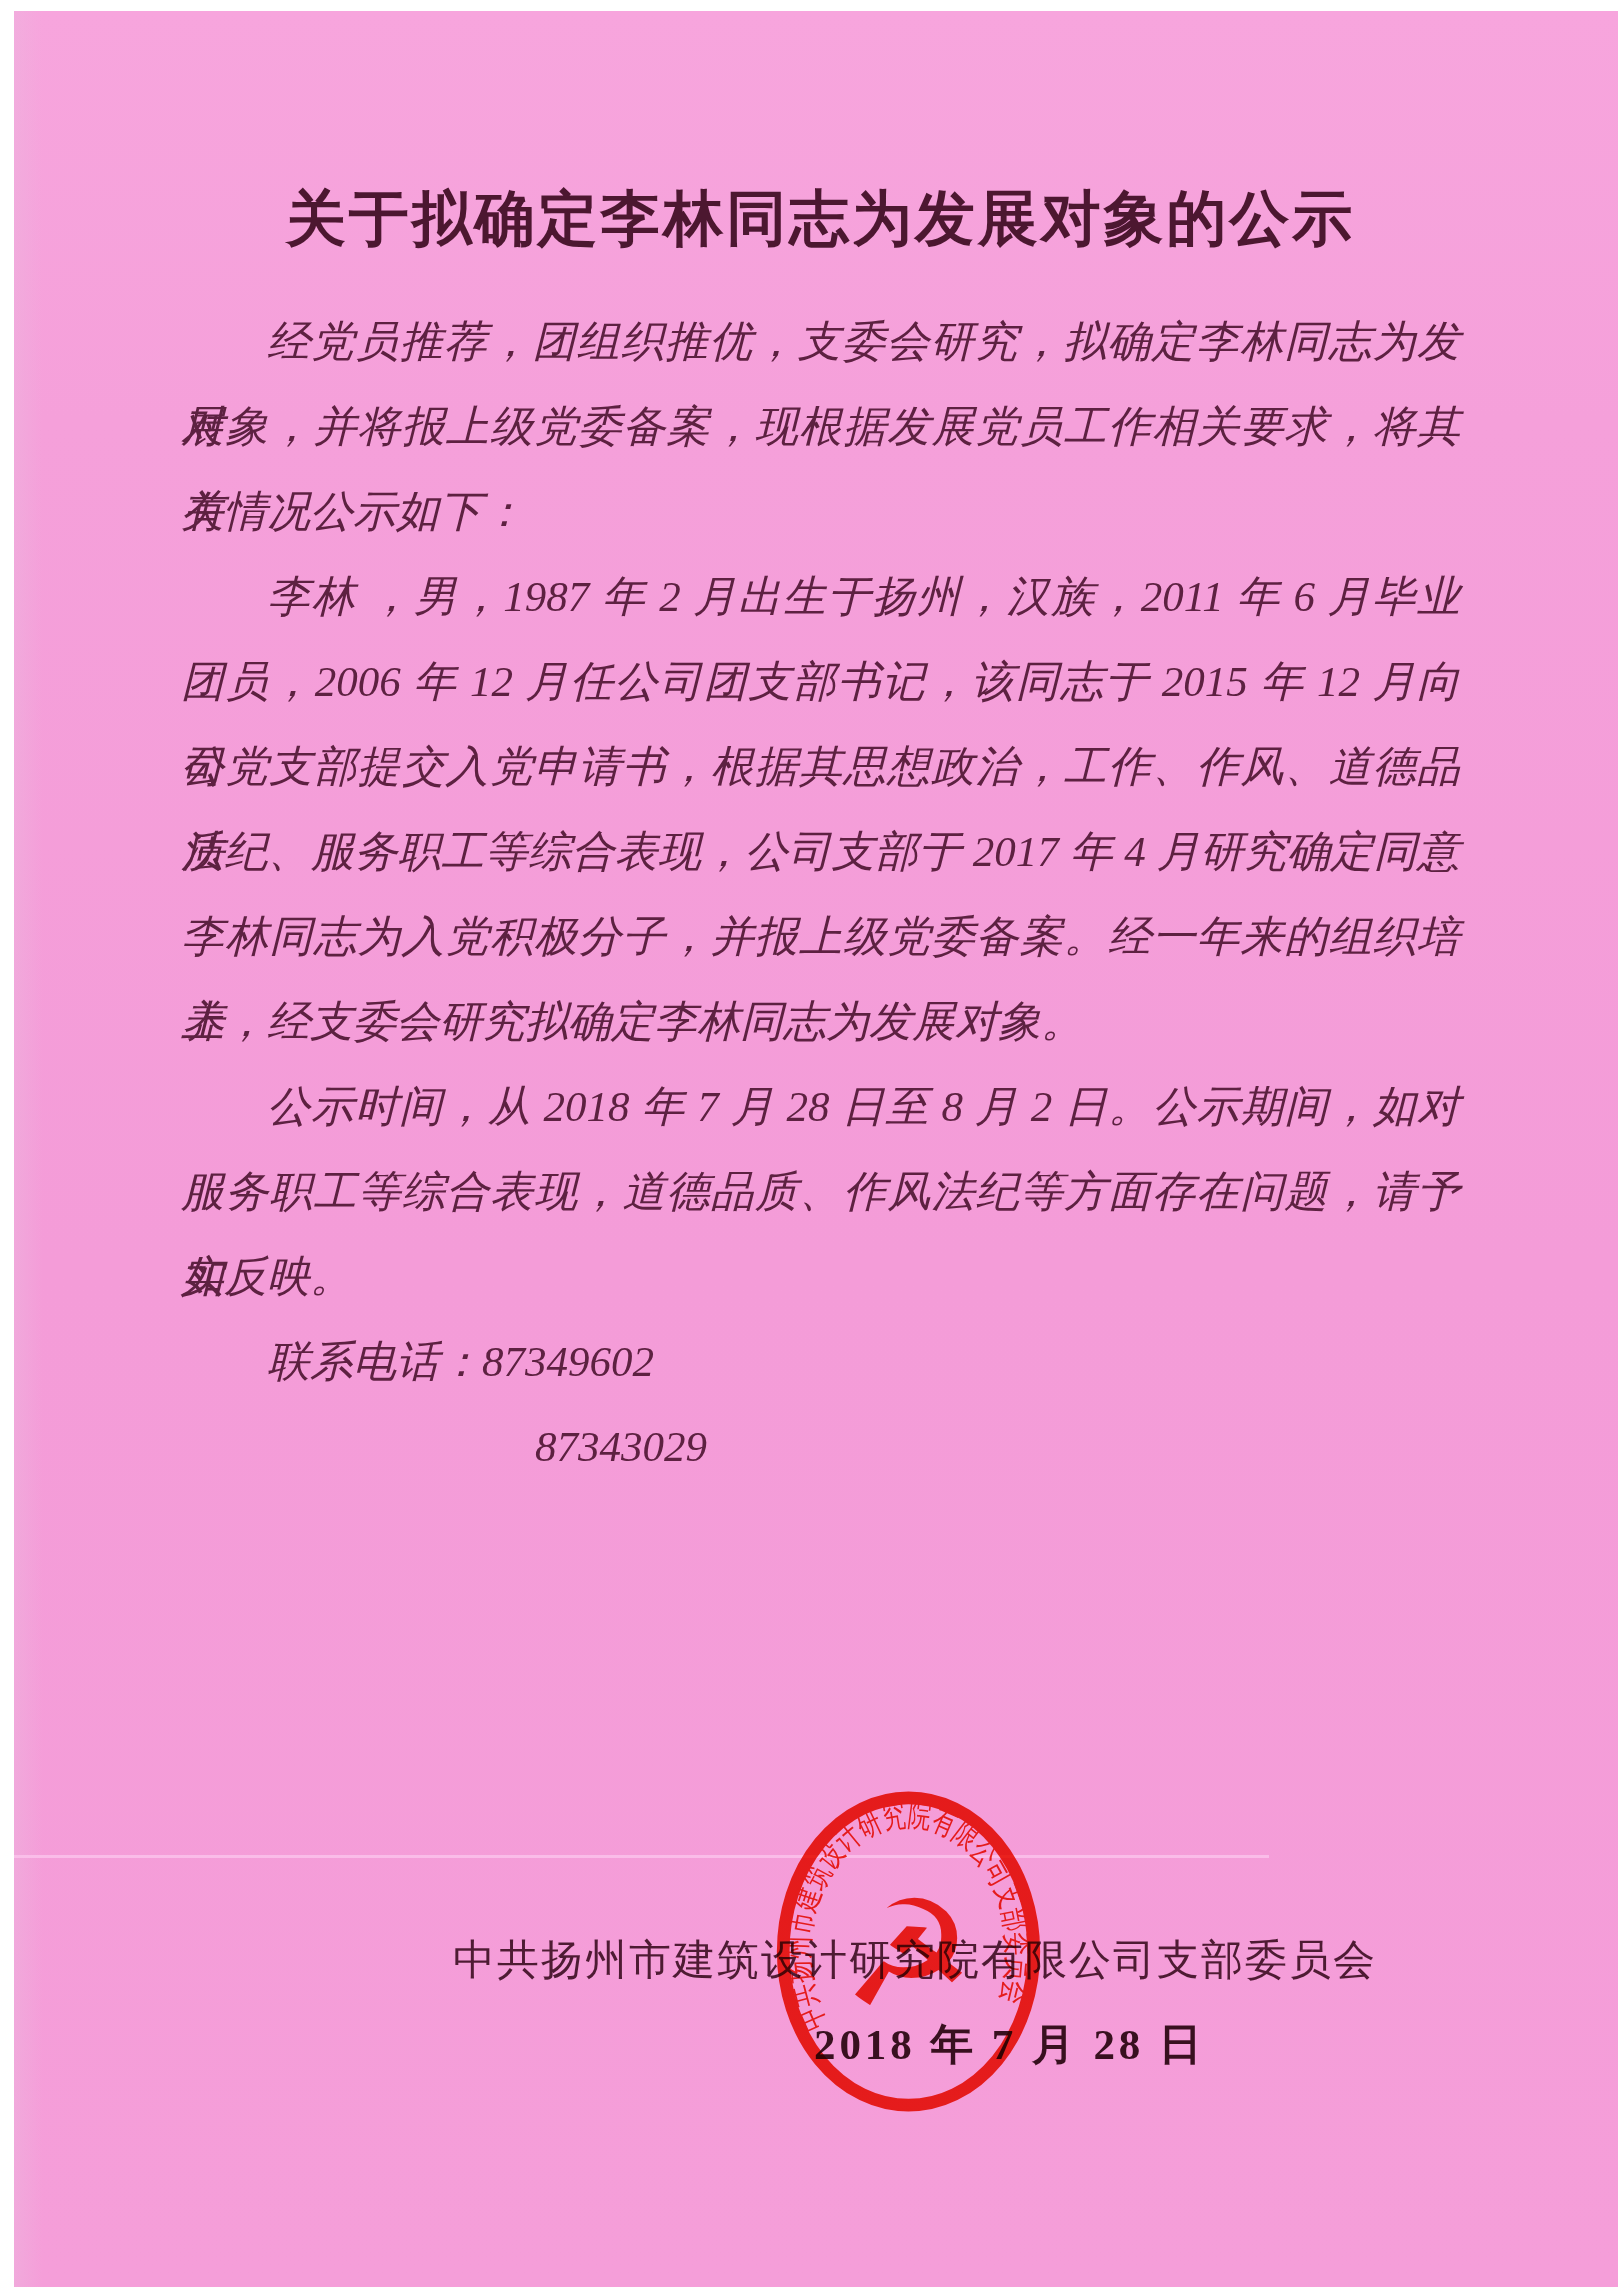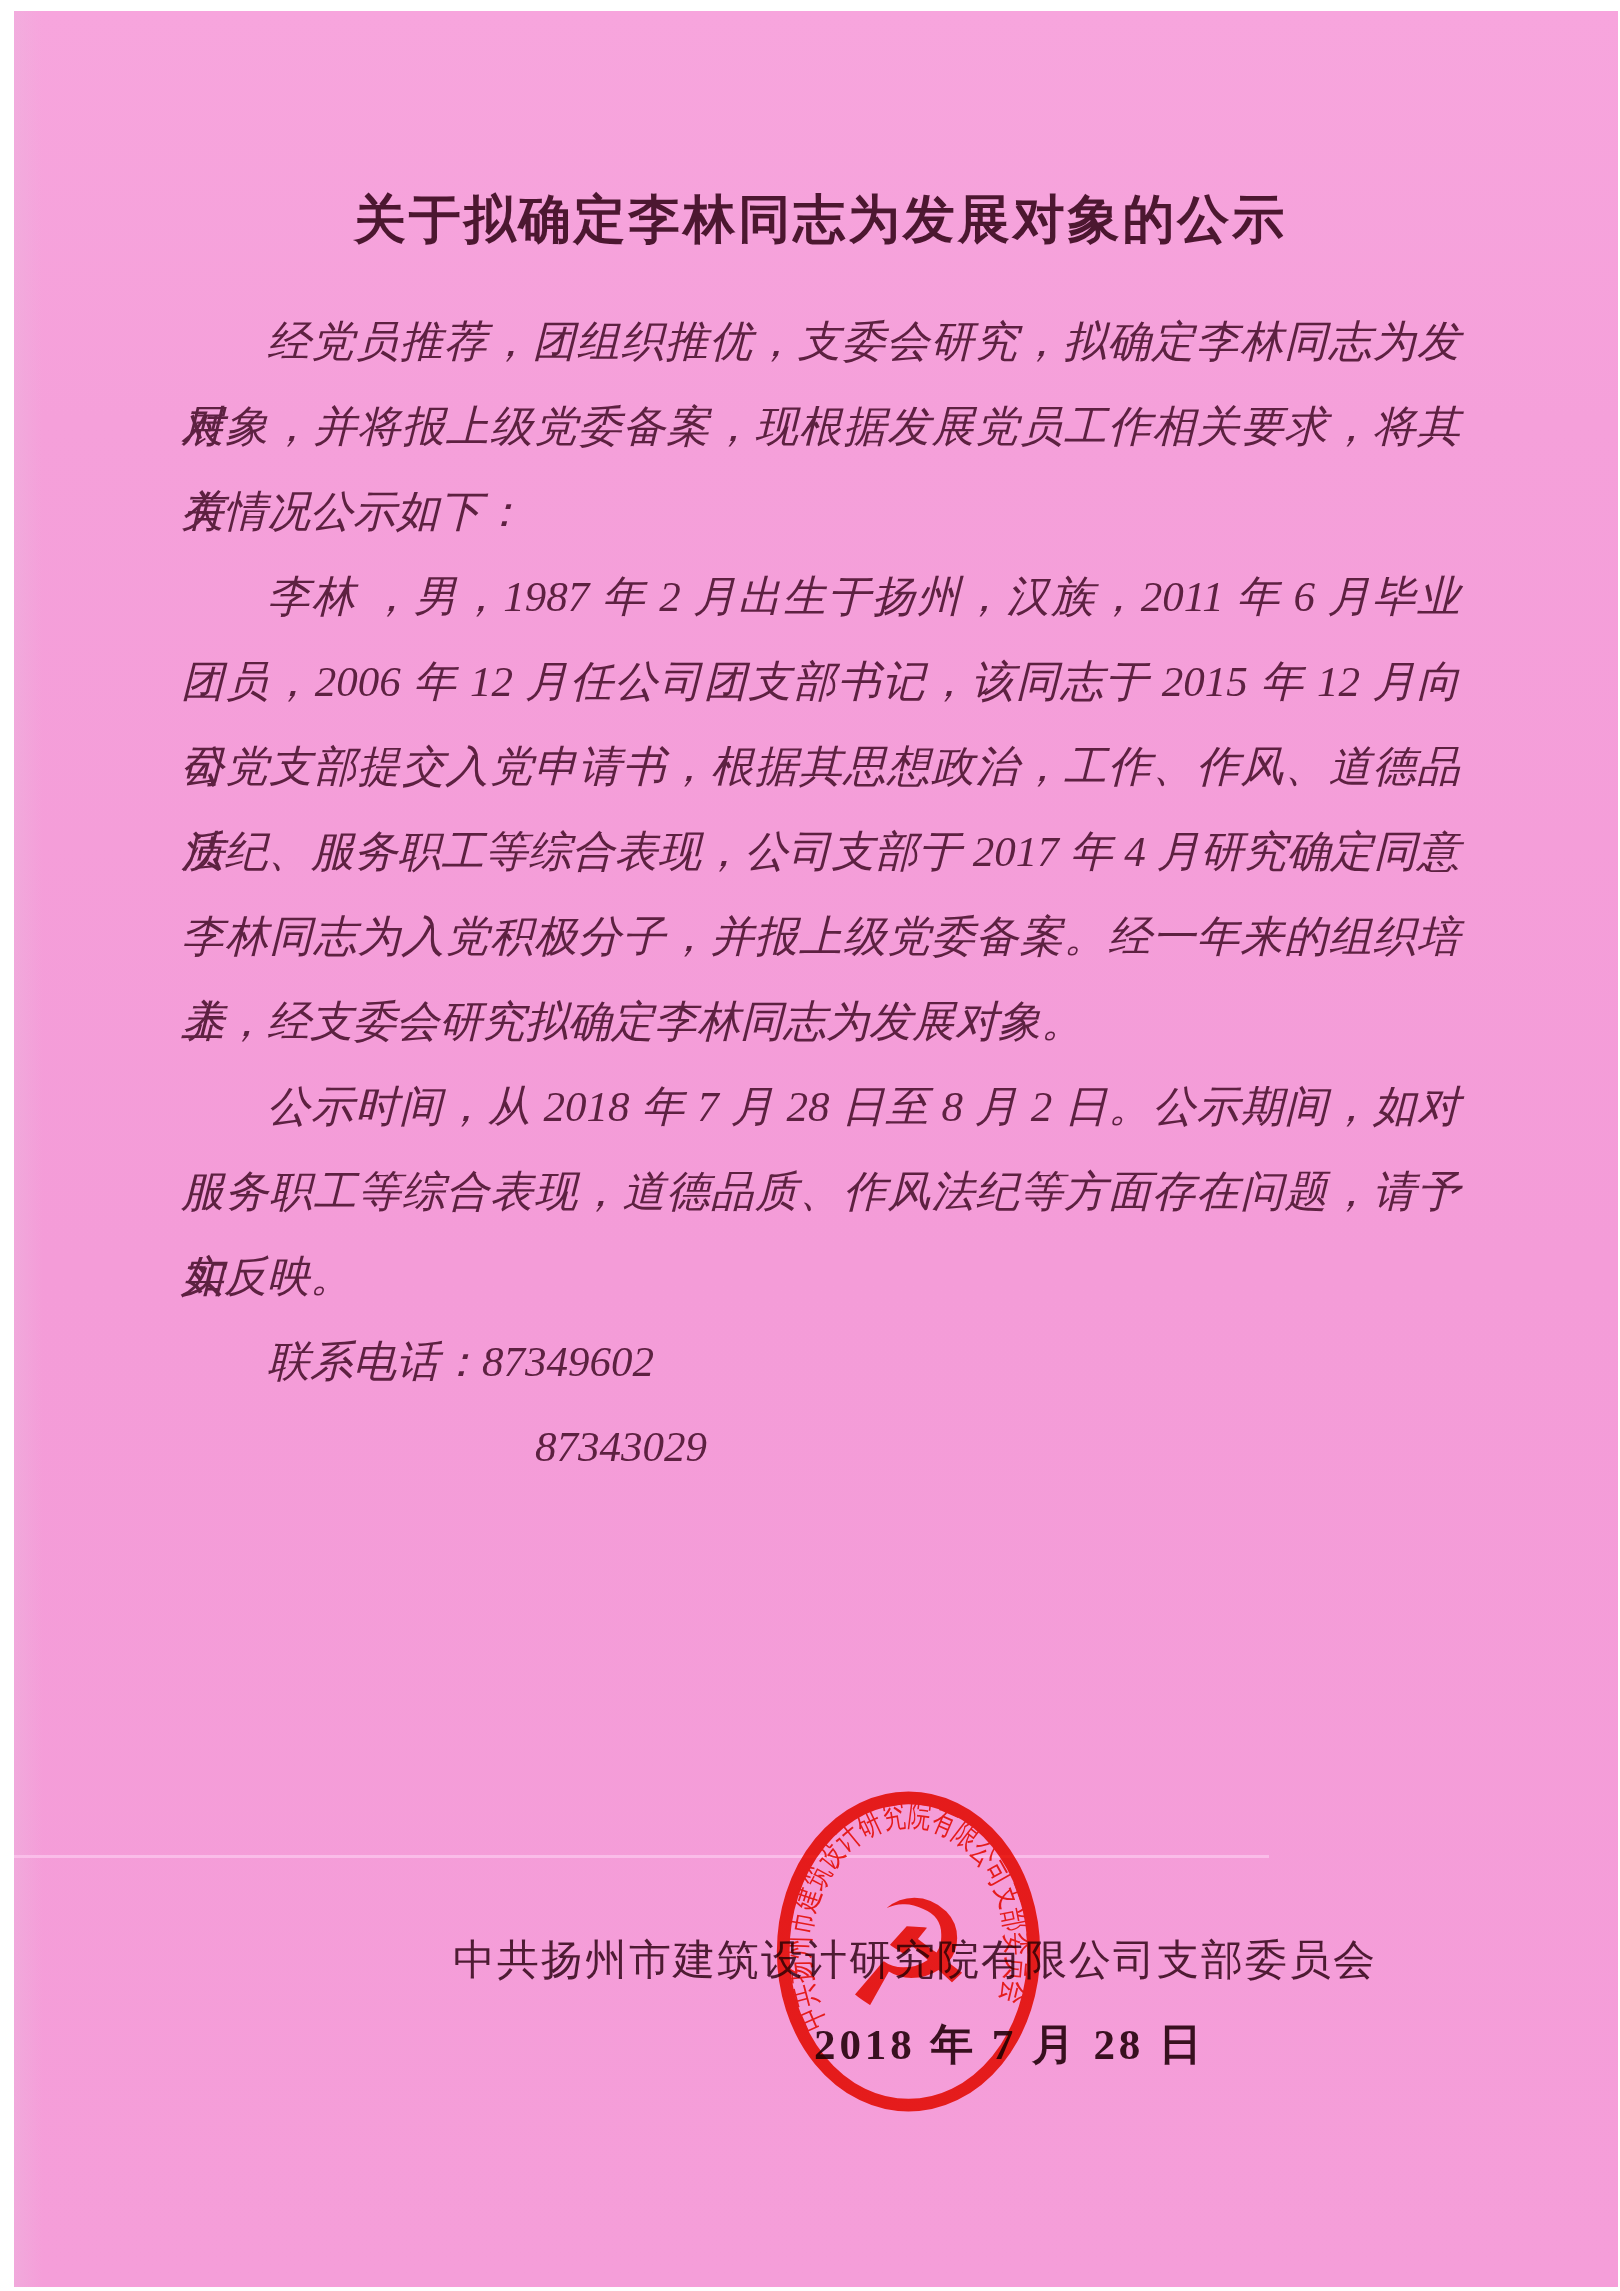--- a/index.html
+++ b/index.html
@@ -17,21 +17,21 @@
     position:absolute;left:0;top:0;bottom:0;width:29px;
     background:linear-gradient(90deg,#eeb3de 0%,rgba(244,156,216,0) 100%);
     opacity:.55;
   }
   .scan-line{
     position:absolute;left:0;top:1844px;width:1255px;height:2.9px;
     background:#fbc4ec;opacity:.8;
   }
   .doc-title{
     position:absolute;left:181px;width:1279px;top:192px;
-    font-size:52px;line-height:55px;font-weight:bold;
+    font-size:60px;line-height:55px;font-weight:bold;
     color:#4c1730;text-align:center;letter-spacing:2.9px;
   }
   .body-text{
     position:absolute;left:181px;width:1279px;top:299px;
     font-size:43px;color:#5d2141;
   }
   .line{
     height:85px;line-height:85px;white-space:nowrap;font-style:italic;
   }
   .line.justify{

